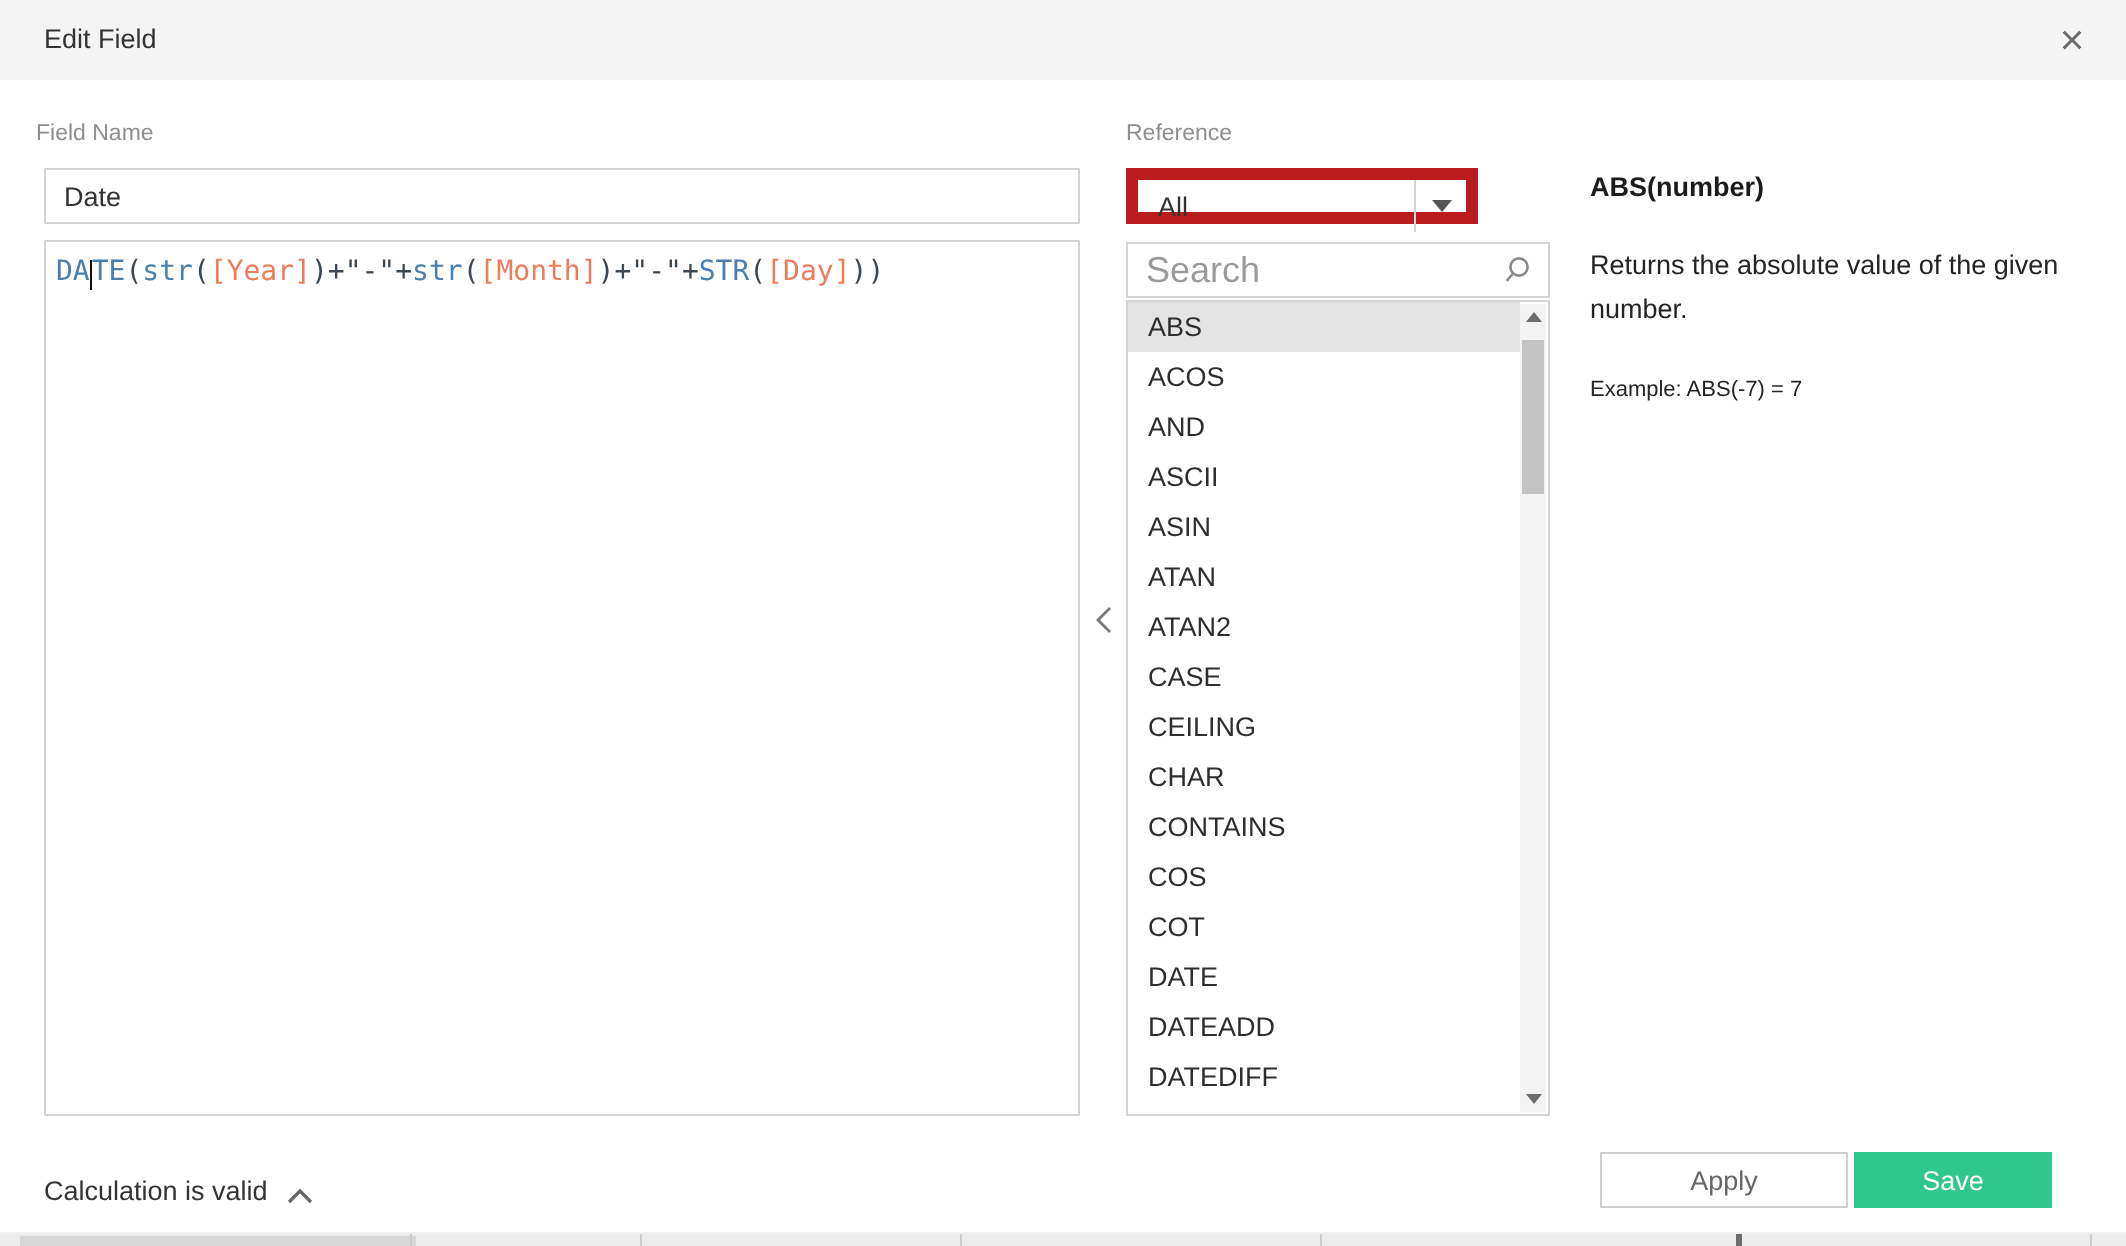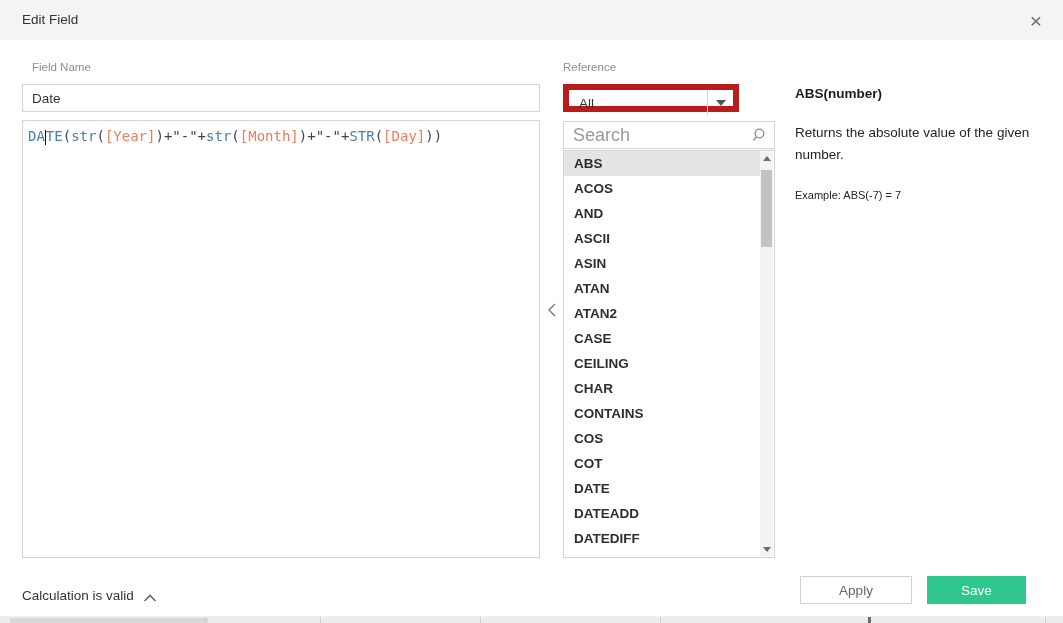--- a/index.html
+++ b/index.html
@@ -22,21 +22,21 @@
   .close-btn {
     position: absolute; right: 14px; top: 7px; width: 26px; height: 26px;
     display: flex; align-items: center; justify-content: center;
     cursor: pointer; color: #6b6b6b; font-size: 21px; font-weight: 300;
     line-height: 1; user-select: none;
   }
   
   .sec-label {
     position: absolute; font-size: 11.5px; color: #8e8e8e;
   }
-  .lbl-fieldname { left: 32px; top: 61px; }
+  .lbl-fieldname { left: 18px; top: 61px; }
   .lbl-reference { left: 563px; top: 61px; }
   
   .fieldname-input {
     position: absolute; left: 22px; top: 84px; width: 518px; height: 28px;
     border: 1px solid #d4d4d4; background: #fff;
     font-family: "Liberation Sans", sans-serif;
     font-size: 13.5px; color: #333; padding: 0 9px; outline: none;
   }
   
   .formula-box {
@@ -89,21 +89,21 @@
     font-family: "Liberation Sans", sans-serif;
     font-size: 18px; color: #333;
   }
   .search-input::placeholder { color: #9a9a9a; opacity: 1; }
   .search-icon {
     position: absolute; right: 7px; top: 5px; width: 16px; height: 16px;
   }
   
   .function-list {
     position: absolute; left: 563px; top: 150px; width: 212px; height: 408px;
-    border: 1px solid #d4d4d4; background: #fff; overflow: hidden; font-weight: bold;
+    border: 1px solid #d4d4d4; background: #fff; overflow: hidden;
   }
   .func-item {
     height: 25px; line-height: 25px; padding-left: 10px;
     font-size: 13.5px; color: #2e2e2e; cursor: pointer;
     width: 196px; white-space: nowrap;
   }
   .func-item.selected { background: var(--sel-bg, #e4e4e4); }
   
   .vscrollbar {
     position: absolute; right: 1px; top: 1px; width: 13px; height: 404px;
@@ -149,21 +149,21 @@
   }
   .status-text { font-size: 13.5px; color: #333; }
   .status-chevron { cursor: pointer; display: flex; align-items: center; }
   .btn {
     position: absolute; top: 576px; height: 28px;
     font-family: "Liberation Sans", sans-serif; font-size: 13.5px;
     display: flex; align-items: center; justify-content: center;
     cursor: pointer; border: none;
   }
   .btn-apply {
-    left: 800px; width: 112px;
+    left: 800px; width: 124px;
     background: #fff; border: 1px solid #d0d0d0; color: #666; text-align: center;
   }
   .btn-save {
     left: 927px; width: 99px;
     background: var(--save-green, #2fc78e); color: #fff;
   }
   
   .dialog-bottom-edge {
     position: absolute; left: 0; top: 616px; width: 1063px; height: 1px;
     background: #f0f0f0;

